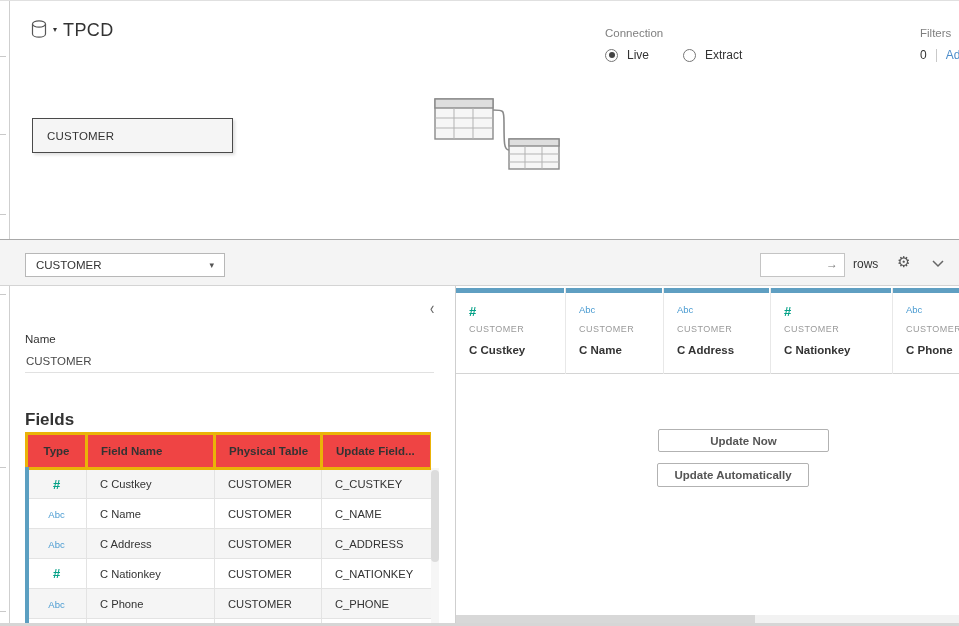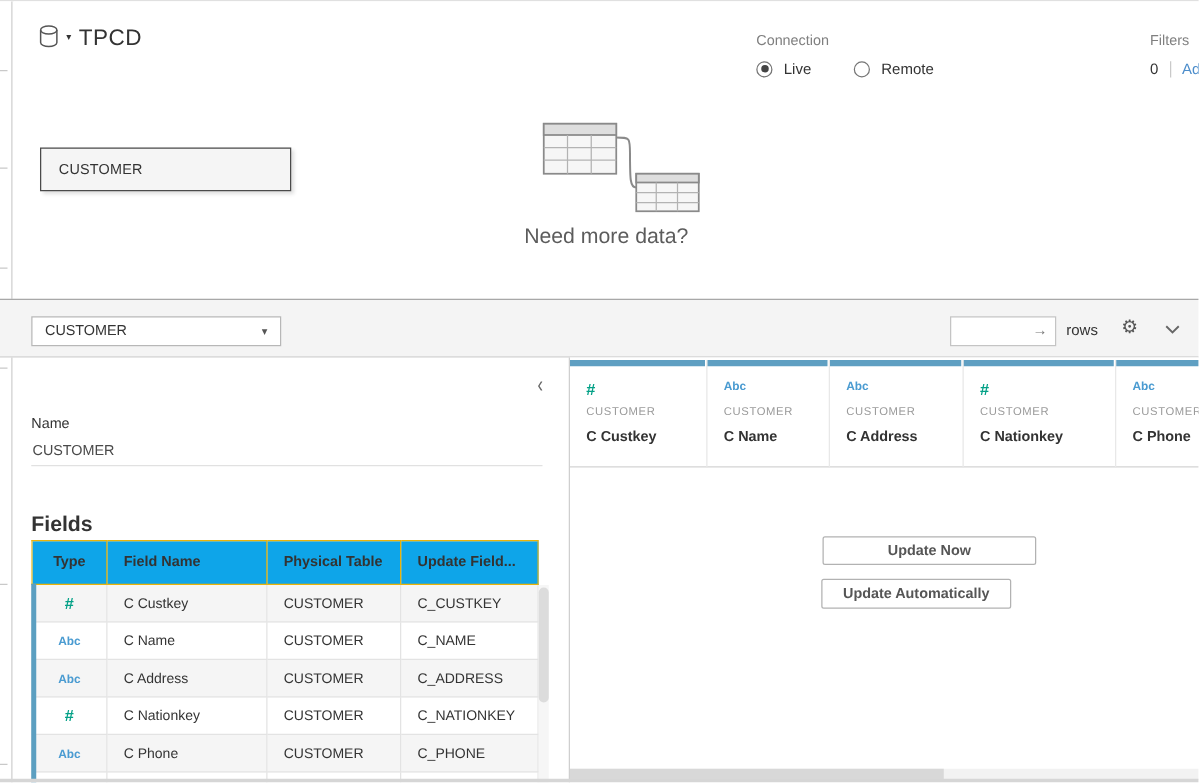--- a/index.html
+++ b/index.html
@@ -58,28 +58,28 @@
   
   .left-panel { position:absolute; left:11px; top:286px; width:444px; height:340px; background:#fff; }
   .collapse-btn { position:absolute; left:419px; top:13px; font-size:13px; color:#666; cursor:pointer; transform:scaleY(1.4); }
   .name-label { position:absolute; left:14px; top:46px; font-size:11.5px; font-weight:400; color:#333; }
   .name-input { position:absolute; left:14px; top:62px; width:409px; height:24px; border:none; border-bottom:1px solid #e1e1e1;
     font-size:11.5px; color:#4a4a4a; padding-left:1px; background:transparent; font-family:"Liberation Sans",sans-serif; }
   .fields-label { position:absolute; left:14px; top:123px; font-size:17px; font-weight:700; color:#333; }
   .fields-wrap { position:absolute; left:14px; top:145px; width:406px; height:195px; overflow:hidden; }
   table.fields { border-collapse:collapse; table-layout:fixed; width:405px; background:#fff; }
   table.fields col.c0{width:60px} table.fields col.c1{width:128px} table.fields col.c2{width:107px} table.fields col.c3{width:110px}
-  table.fields th { height:35px; border:1px solid #eab308; font-size:11.5px; font-weight:700; text-align:left; padding-left:13px; background:#0ea5e9; }
+  table.fields th { height:35px; border:3px solid #eab308; font-size:11.5px; font-weight:700; text-align:left; padding-left:13px; background:#ef4444; }
   table.fields th.tcol { text-align:center; padding-left:0; }
   table.fields td { height:30px; border:1px solid #e3e3e3; font-size:11.2px; color:#333; padding-left:13px; }
   table.fields td.tcol { text-align:center; padding-left:0; }
   table.fields tbody tr:nth-child(odd) td { background:#f5f5f5; }
   table.fields tbody tr { cursor:pointer; }
   .tg[data-type="number"] { color:#04a187; font-weight:700; font-size:13px; }
-  .tg[data-type="string"] { color:#4a9bd1; font-weight:700; font-size:9.5px;text-align:right; }
+  .tg[data-type="string"] { color:#4a9bd1; font-weight:400; font-size:9.5px;text-align:right; }
   .accent-bar { position:absolute; left:25px; top:466px; width:4px; height:160px; background:#5b9fc1; }
   .v-scroll { position:absolute; left:431px; top:467px; width:8px; height:159px; background:#f6f6f6; }
   .v-scroll .thumb { position:absolute; left:0; top:2px; width:8px; height:92px; background:#dcdcdc; border-radius:4px; }
 
   .panel-divider { position:absolute; left:455px; top:285px; width:1px; height:341px; background:#cfcfcf; }
 
   
   .data-grid { position:absolute; left:456px; top:285px; width:503px; height:341px; background:#fff; }
   .grid-header { position:absolute; left:0; top:2px; width:503px; height:86px; border-bottom:1px solid #d4d4d4; }
   .gcol { position:absolute; top:0; height:86px; border-right:1px solid #e8e8e8; cursor:pointer; }
@@ -124,21 +124,21 @@
 
     <div class="conn-block">
       <div class="conn-label">Connection</div>
       <div class="radio-row">
         <span class="radio-item">
           <span class="radio sel"></span>
           <span class="radio-lbl">Live</span>
         </span>
         <span class="radio-item">
           <span class="radio"></span>
-          <span class="radio-lbl">Remote</span>
+          <span class="radio-lbl">Extract</span>
         </span>
       </div>
     </div>
 
     <div class="filters-block">
       <div class="filters-label">Filters</div>
       <div class="filters-row">
         <span class="filters-count">0</span>
         <span class="filters-sep"></span>
         <span class="filters-add">Add</span>
@@ -159,21 +159,20 @@
           <line x1="30" y1="35" x2="88" y2="35" stroke="#b3b3b3" stroke-width="1"></line>
           <path d="M88,17 C99,17 99,17 99,30 C99,50 99,57 104,57" fill="none" stroke="#8a8a8a" stroke-width="1.6"></path>
           <rect x="104" y="46" width="50" height="30" fill="#f6f6f6" stroke="#8a8a8a" stroke-width="1.4"></rect>
           <rect x="104" y="46" width="50" height="7" fill="#dedede" stroke="#8a8a8a" stroke-width="1.4"></rect>
           <line x1="120" y1="53" x2="120" y2="76" stroke="#b3b3b3" stroke-width="1"></line>
           <line x1="137" y1="53" x2="137" y2="76" stroke="#b3b3b3" stroke-width="1"></line>
           <line x1="104" y1="61" x2="154" y2="61" stroke="#b3b3b3" stroke-width="1"></line>
           <line x1="104" y1="69" x2="154" y2="69" stroke="#b3b3b3" stroke-width="1"></line>
         </g>
       </svg>
-      <div class="empty-title">Need more data?</div>
     </div>
   </div>
 
   <div class="toolbar">
     <div class="tbl-select">
       <span>CUSTOMER</span>
       <span class="caret">▾</span>
     </div>
     <div class="rows-input-wrap">
       <input class="rows-input" type="text" style="">

